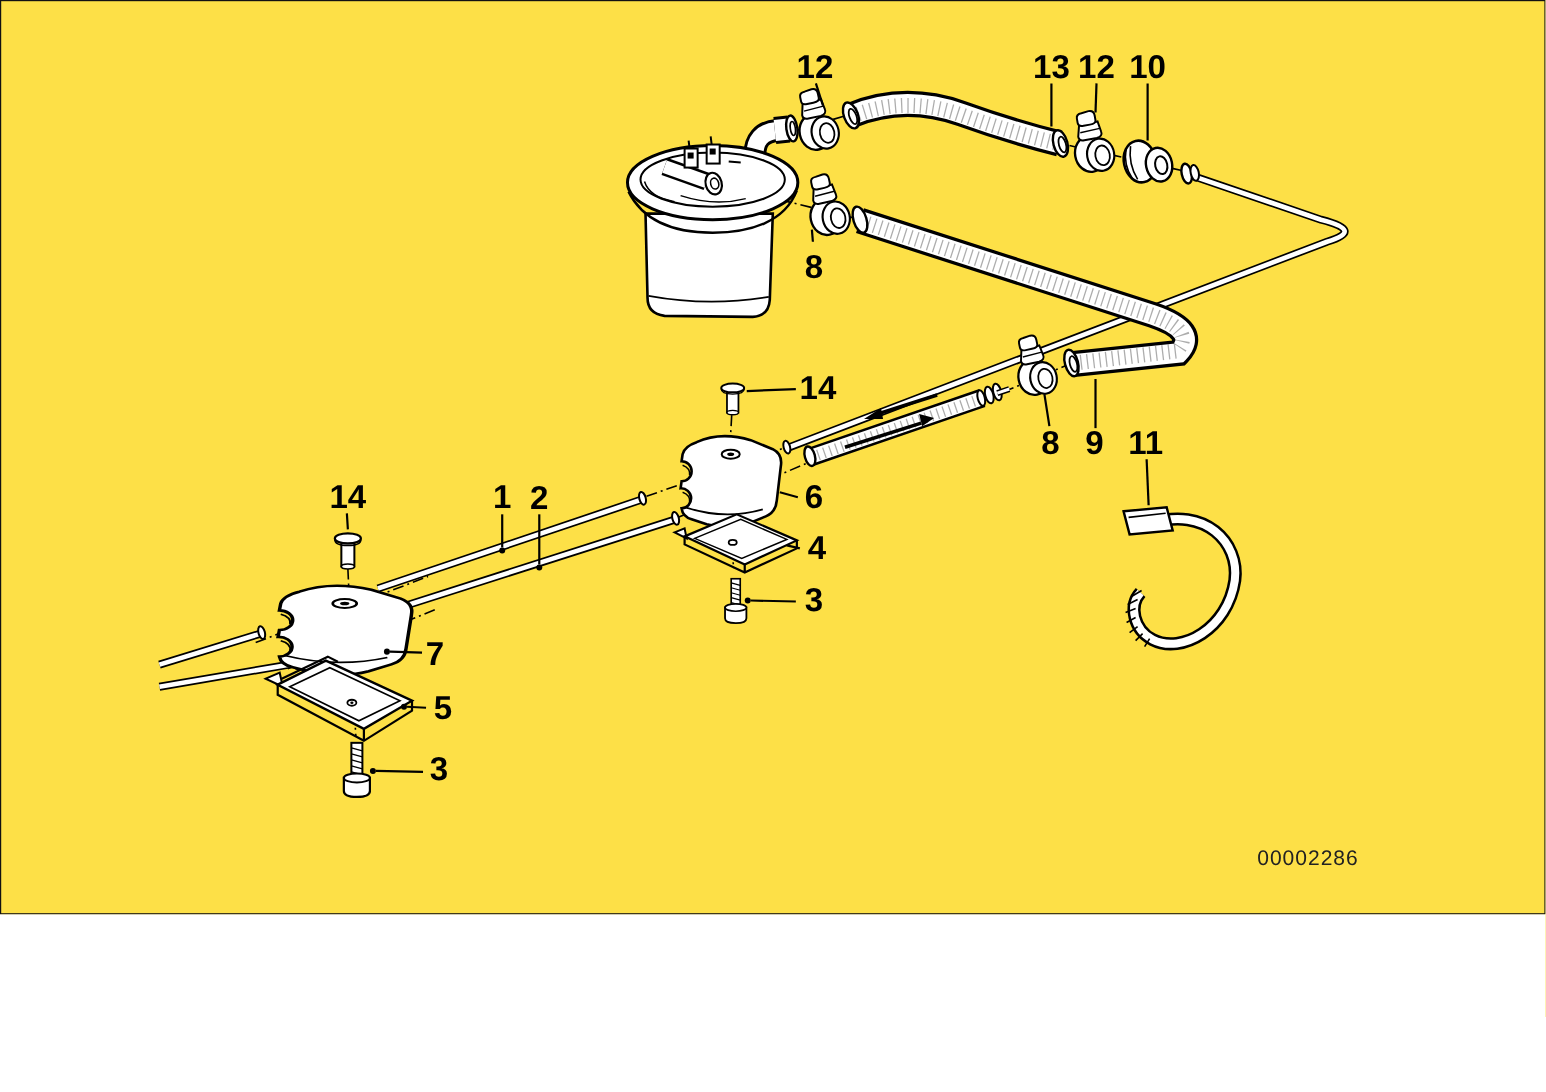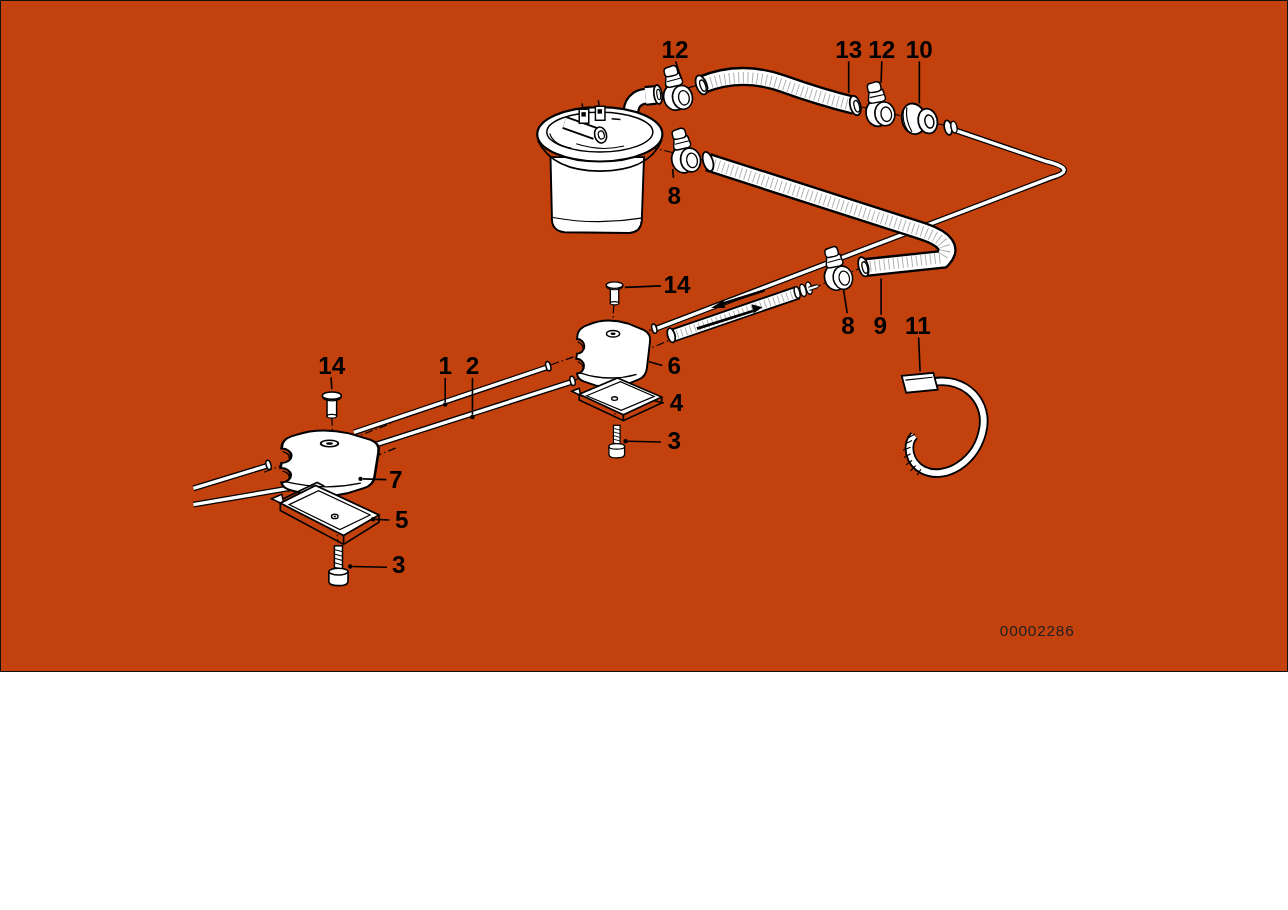--- a/index.html
+++ b/index.html
@@ -1,17 +1,17 @@
 <!DOCTYPE html>
 <html><head>
 <meta charset="utf-8">
 <style>
   html,body{margin:0;padding:0;background:#fff;}
-  .frame{position:relative;width:1288px;height:672px;box-sizing:border-box;
-         border:1px solid #111;background:#c2410c;overflow:hidden;}
+  .frame{position:relative;width:1288px;height:762px;box-sizing:border-box;
+         border:1px solid #111;background:#fde047;overflow:hidden;}
   svg{display:block;width:100%;height:100%;}
   .callout{font-family:"Liberation Sans",sans-serif;font-weight:700;font-size:33px;
            fill:#000;text-anchor:middle;}
   .wm{font-family:"Liberation Sans",sans-serif;font-weight:400;font-size:21px;
       fill:#222;text-anchor:middle;letter-spacing:1px;}
   .ink{stroke:#000;fill:none;}
   .wfill{fill:#fff;stroke:#000;}
   .dashdot{stroke:#000;fill:none;stroke-width:1.6;stroke-dasharray:11 4 2 4;}
   .leader{stroke:#000;fill:none;stroke-width:2.2;}
   .tex{stroke:#000;fill:none;opacity:.32;stroke-dasharray:1.3 5;}

